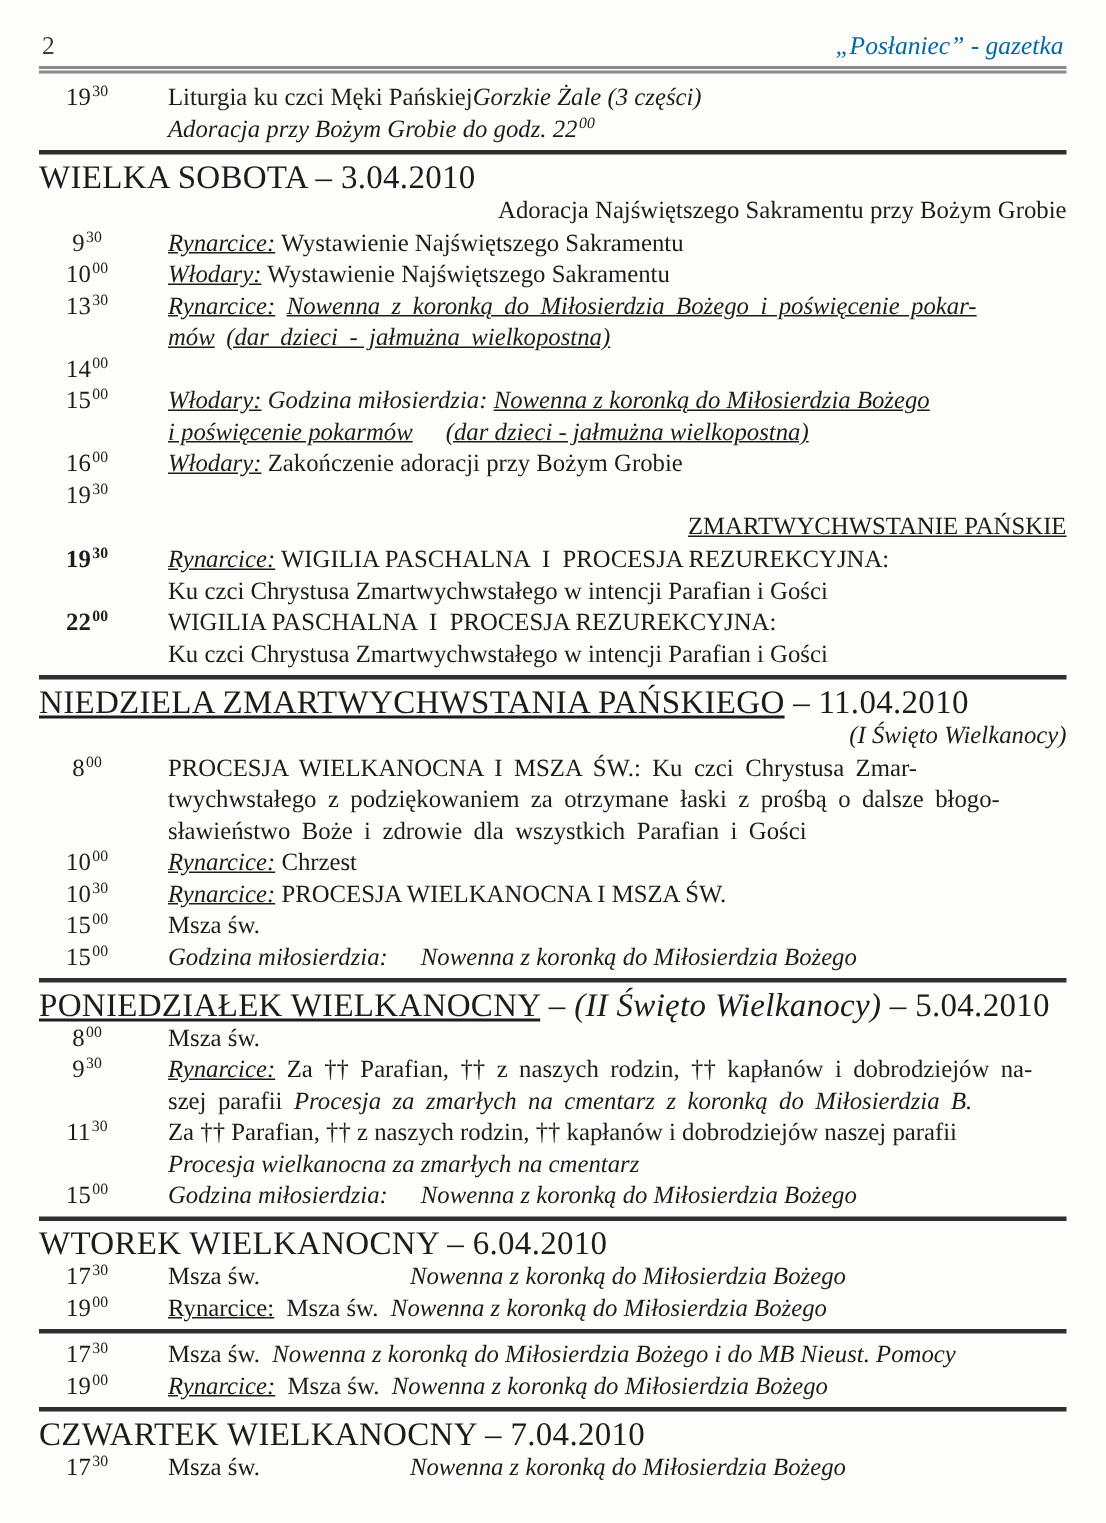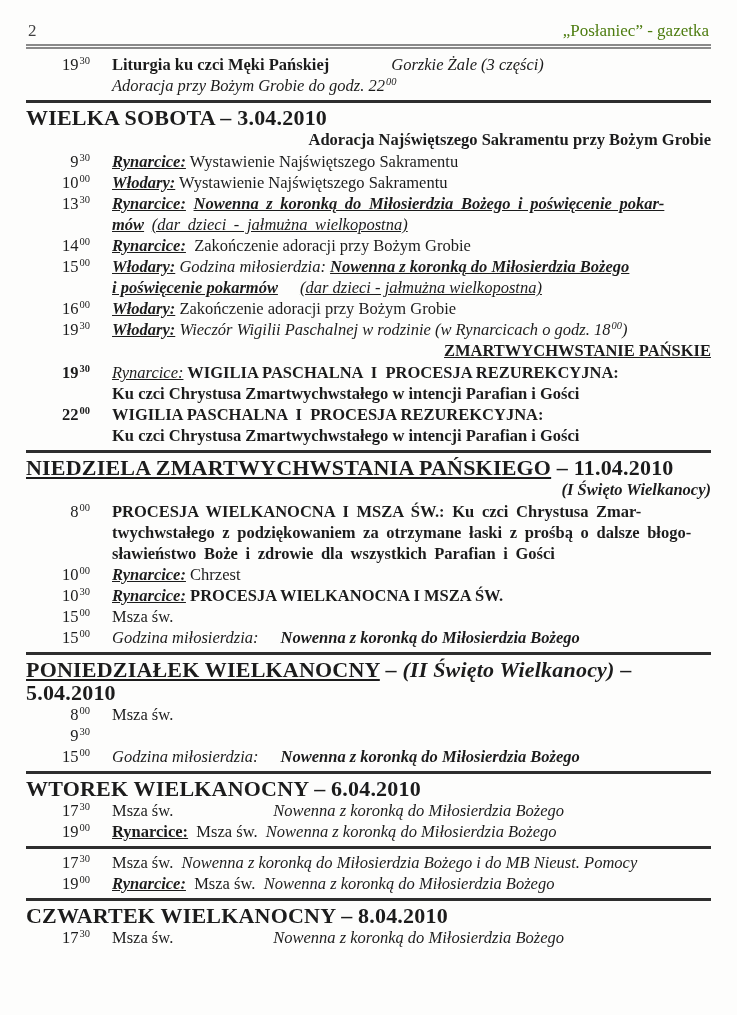--- a/index.html
+++ b/index.html
@@ -16,84 +16,85 @@
   }
   
   .pg-header{
     display:flex;justify-content:space-between;align-items:flex-end;
     padding:12px 2px 3px 2px;
     border-bottom:5px double #8a8a8a;
     margin-bottom:5px;
     color:#3f3f3f;
   }
   .pg-num{font-size:17px;}
-  .masthead{font-size:17px;color:#4d7c0f;}
+  .masthead{font-style:italic;font-size:17px;color:#0369a1;}
   
   .rule{border-top:3px solid #2e2e2e;margin:4px 0 3px 0;}
   
   .heading{font-weight:bold;font-size:22px;line-height:23px;letter-spacing:.2px;}
   .center{text-align:right;line-height:22px;}
   
   .row{position:relative;padding-left:86px;min-height:21px;}
   .time{
     position:absolute;left:0;top:0;width:64px;
-    text-align:right;white-space:nowrap;
+    text-align:center;white-space:nowrap;
   }
   .time.b{font-weight:bold;}
   sup.sup{font-size:10.5px;line-height:0;vertical-align:super;margin-left:1px;}
   .seg{white-space:pre-wrap;}
-  .b{font-weight:bold;}
+  .b{font-weight:normal;}
   .i{font-style:italic;}
   .u{text-decoration:underline;}
   .g1{margin-left:22px;}
-  .g2{margin-left:62px;}
+  .g2{}
   .g3{margin-left:100px;}
   .spread{word-spacing:3.5px;}
 </style>
 </head>
 <body>
 
 <div class="page">
   <div class="pg-header">
     <span class="pg-num">2</span>
     <span class="masthead">„Posłaniec” - gazetka</span>
   </div>
   <div id="doc-body">
       <div class="row"><span class="time"><span>19</span><sup class="sup">30</sup></span><span><span class="seg b">Liturgia ku czci Męki Pańskiej</span><span class="seg i g2">Gorzkie Żale (3 części)</span></span></div>
       <div class="row"><span><span class="seg i">Adoracja przy Bożym Grobie do godz. 22</span><span class="seg i"><sup class="sup i">00</sup></span></span></div>
       <div class="rule"></div>
       <div class="heading"><span class="seg b">WIELKA SOBOTA – 3.04.2010</span></div>
       <div class="center"><span class="seg b">Adoracja Najświętszego Sakramentu przy Bożym Grobie</span></div>
       <div class="row"><span class="time"><span>9</span><sup class="sup">30</sup></span><span><span class="seg b i u">Rynarcice:</span><span class="seg"> Wystawienie Najświętszego Sakramentu</span></span></div>
       <div class="row"><span class="time"><span>10</span><sup class="sup">00</sup></span><span><span class="seg b i u">Włodary:</span><span class="seg"> Wystawienie Najświętszego Sakramentu</span></span></div>
       <div class="row spread"><span class="time"><span>13</span><sup class="sup">30</sup></span><span><span class="seg b i u">Rynarcice:</span><span class="seg"> </span><span class="seg b i u">Nowenna z koronką do Miłosierdzia Bożego i poświęcenie pokar-</span><br><span class="seg b i u">mów</span><span class="seg"> </span><span class="seg i u">(dar dzieci - jałmużna wielkopostna)</span></span></div>
-      <div class="row"><span class="time"><span>14</span><sup class="sup">00</sup></span><span><span class="seg b i u">Rynarcice:</span><span class="seg">  Zakończenie adoracji przy Bożym Grobie</span></span></div>
+      <div class="row"><span class="time"><span>14</span><sup class="sup">00</sup></span></div>
       <div class="row"><span class="time"><span>15</span><sup class="sup">00</sup></span><span><span class="seg b i u">Włodary:</span><span class="seg"> </span><span class="seg i">Godzina miłosierdzia: </span><span class="seg b i u">Nowenna z koronką do Miłosierdzia Bożego</span><br><span class="seg b i u">i poświęcenie pokarmów</span><span class="seg i u g1">(dar dzieci - jałmużna wielkopostna)</span></span></div>
       <div class="row"><span class="time"><span>16</span><sup class="sup">00</sup></span><span><span class="seg b i u">Włodary:</span><span class="seg"> Zakończenie adoracji przy Bożym Grobie</span></span></div>
-      <div class="row"><span class="time"><span>19</span><sup class="sup">30</sup></span><span><span class="seg b i u">Włodary:</span><span class="seg"> </span><span class="seg i">Wieczór Wigilii Paschalnej w rodzinie (w Rynarcicach o godz. 18</span><span class="seg i"><sup class="sup i">00</sup></span><span class="seg i">)</span></span></div>
+      <div class="row"><span class="time"><span>19</span><sup class="sup">30</sup></span></div>
       <div class="center"><span class="seg b u">ZMARTWYCHWSTANIE PAŃSKIE</span></div>
       <div class="row"><span class="time b"><span>19</span><sup class="sup">30</sup></span><span><span class="seg i u">Rynarcice:</span><span class="seg b"> WIGILIA PASCHALNA  I  PROCESJA REZUREKCYJNA:</span><br><span class="seg b">Ku czci Chrystusa Zmartwychwstałego w intencji Parafian i Gości</span></span></div>
       <div class="row"><span class="time b"><span>22</span><sup class="sup">00</sup></span><span><span class="seg b">WIGILIA PASCHALNA  I  PROCESJA REZUREKCYJNA:</span><br><span class="seg b">Ku czci Chrystusa Zmartwychwstałego w intencji Parafian i Gości</span></span></div>
       <div class="rule"></div>
       <div class="heading"><span class="seg b u">NIEDZIELA ZMARTWYCHWSTANIA PAŃSKIEGO</span><span class="seg b"> – 11.04.2010</span></div>
       <div class="center"><span class="seg b i">(I Święto Wielkanocy)</span></div>
       <div class="row spread"><span class="time"><span>8</span><sup class="sup">00</sup></span><span><span class="seg b">PROCESJA WIELKANOCNA I MSZA ŚW.: Ku czci Chrystusa Zmar-</span><br><span class="seg b">twychwstałego z podziękowaniem za otrzymane łaski z prośbą o dalsze błogo-</span><br><span class="seg b">sławieństwo Boże i zdrowie dla wszystkich Parafian i Gości</span></span></div>
       <div class="row"><span class="time"><span>10</span><sup class="sup">00</sup></span><span><span class="seg b i u">Rynarcice:</span><span class="seg"> Chrzest</span></span></div>
       <div class="row"><span class="time"><span>10</span><sup class="sup">30</sup></span><span><span class="seg b i u">Rynarcice:</span><span class="seg b"> PROCESJA WIELKANOCNA I MSZA ŚW.</span></span></div>
       <div class="row"><span class="time"><span>15</span><sup class="sup">00</sup></span><span><span class="seg">Msza św.</span></span></div>
       <div class="row"><span class="time"><span>15</span><sup class="sup">00</sup></span><span><span class="seg i">Godzina miłosierdzia:</span><span class="seg b i g1">Nowenna z koronką do Miłosierdzia Bożego</span></span></div>
       <div class="rule"></div>
       <div class="heading"><span class="seg b u">PONIEDZIAŁEK WIELKANOCNY</span><span class="seg b"> – </span><span class="seg b i">(II Święto Wielkanocy)</span><span class="seg b"> – 5.04.2010</span></div>
       <div class="row"><span class="time"><span>8</span><sup class="sup">00</sup></span><span><span class="seg">Msza św.</span></span></div>
-      <div class="row spread"><span class="time"><span>9</span><sup class="sup">30</sup></span></div>
+      <div class="row spread"><span class="time"><span>9</span><sup class="sup">30</sup></span><span><span class="seg b i u">Rynarcice:</span><span class="seg"> Za †† Parafian, †† z naszych rodzin, †† kapłanów i dobrodziejów na-</span><br><span class="seg">szej parafii </span><span class="seg b i">Procesja za zmarłych na cmentarz z koronką do Miłosierdzia B.</span></span></div>
+      <div class="row"><span class="time"><span>11</span><sup class="sup">30</sup></span><span><span class="seg">Za †† Parafian, †† z naszych rodzin, †† kapłanów i dobrodziejów naszej parafii</span><br><span class="seg b i">Procesja wielkanocna za zmarłych na cmentarz</span></span></div>
       <div class="row"><span class="time"><span>15</span><sup class="sup">00</sup></span><span><span class="seg i">Godzina miłosierdzia:</span><span class="seg b i g1">Nowenna z koronką do Miłosierdzia Bożego</span></span></div>
       <div class="rule"></div>
       <div class="heading"><span class="seg b">WTOREK WIELKANOCNY – 6.04.2010</span></div>
       <div class="row"><span class="time"><span>17</span><sup class="sup">30</sup></span><span><span class="seg">Msza św.</span><span class="seg i g3">Nowenna z koronką do Miłosierdzia Bożego</span></span></div>
       <div class="row"><span class="time"><span>19</span><sup class="sup">00</sup></span><span><span class="seg b u">Rynarcice:</span><span class="seg">  Msza św.  </span><span class="seg i">Nowenna z koronką do Miłosierdzia Bożego</span></span></div>
       <div class="rule"></div>
       <div class="row"><span class="time"><span>17</span><sup class="sup">30</sup></span><span><span class="seg">Msza św.  </span><span class="seg i">Nowenna z koronką do Miłosierdzia Bożego i do MB Nieust. Pomocy</span></span></div>
       <div class="row"><span class="time"><span>19</span><sup class="sup">00</sup></span><span><span class="seg b i u">Rynarcice:</span><span class="seg">  Msza św.  </span><span class="seg i">Nowenna z koronką do Miłosierdzia Bożego</span></span></div>
       <div class="rule"></div>
-      <div class="heading"><span class="seg b">CZWARTEK WIELKANOCNY – 8.04.2010</span></div>
+      <div class="heading"><span class="seg b">CZWARTEK WIELKANOCNY – 7.04.2010</span></div>
       <div class="row"><span class="time"><span>17</span><sup class="sup">30</sup></span><span><span class="seg">Msza św.</span><span class="seg i g3">Nowenna z koronką do Miłosierdzia Bożego</span></span></div>
     </div>
 </div>
 
 </body></html>

